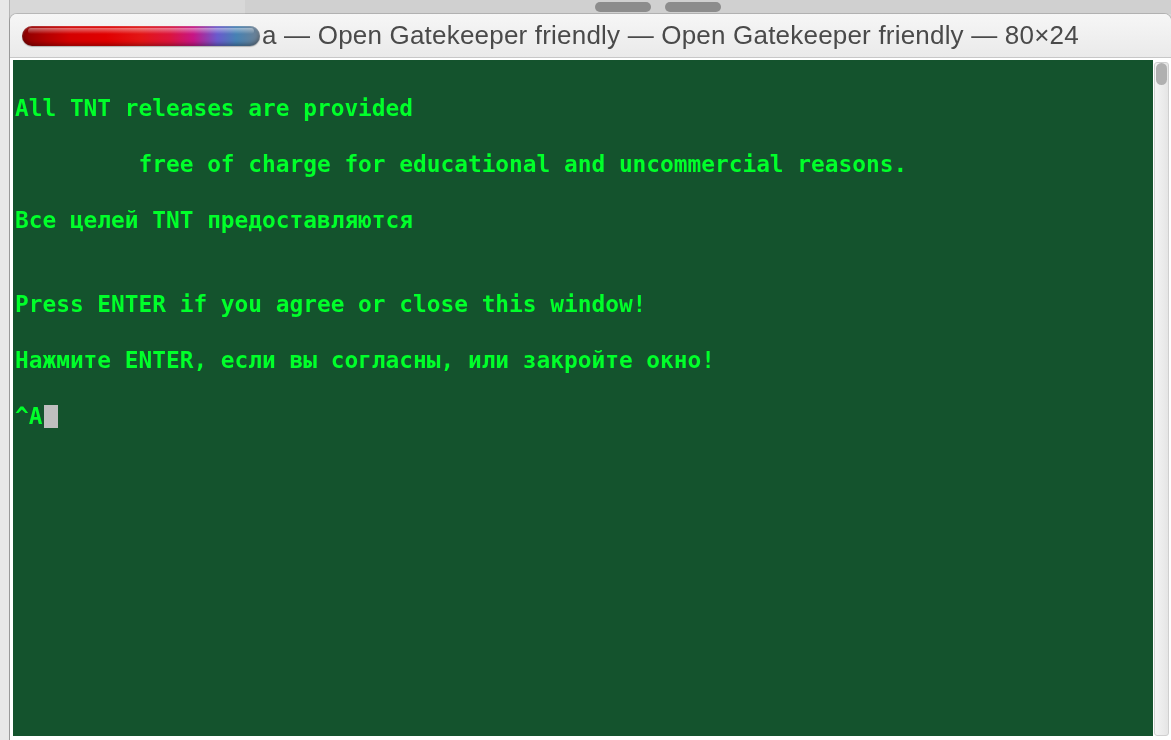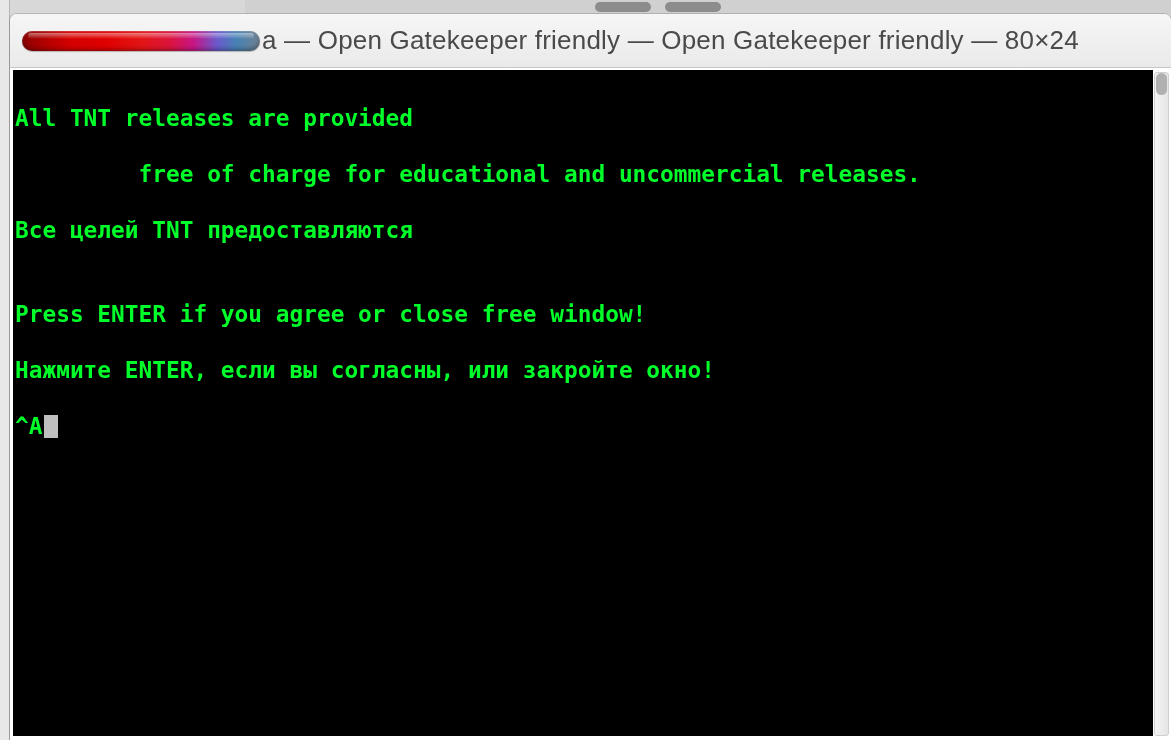--- a/index.html
+++ b/index.html
@@ -36,21 +36,21 @@
       background: #ffffff;
       border-top-left-radius: 7px;
       border-top-right-radius: 7px;
       box-shadow: 0 0 0 1px rgba(0,0,0,0.15);
       overflow: hidden;
       display: flex;
       flex-direction: column;
     }
 
     .titlebar {
-      height: 54px;
+      height: 44px;
       background: linear-gradient(to bottom, #f6f6f6 0%, #eaeaea 100%);
       border-bottom: 1px solid #c7c7c7;
       display: flex;
       align-items: center;
       position: relative;
       flex: 0 0 auto;
     }
 
     .traffic-light-area {
       position: absolute;
@@ -100,21 +100,21 @@
 
     .terminal-frame {
       flex: 1 1 auto;
       display: flex;
       background: #fff;
       position: relative;
     }
 
     .terminal {
       flex: 1 1 auto;
-      background: #000000;
+      background: #14532d;
       margin: 2px 18px 4px 3px;
       padding: 6px 0 0 0;
       font-family: Menlo, Monaco, "DejaVu Sans Mono", Consolas, monospace;
       font-weight: bold;
       font-size: 22.8px;
       line-height: 28px;
       color: #00ff2a;
       white-space: pre;
       overflow: hidden;
     }
@@ -190,24 +190,24 @@
 
   <div class="titlebar">
     <div class="traffic-light-area"></div>
     <div class="title-text">a — Open Gatekeeper friendly — Open Gatekeeper friendly — 80×24</div>
   </div>
 
   <div class="terminal-frame">
 
     <div class="terminal">
 <span class="term-line">All TNT releases are provided</span>
-<span class="term-line">         free of charge for educational and uncommercial releases.</span>
+<span class="term-line">         free of charge for educational and uncommercial reasons.</span>
 <span class="term-line">Все целей TNT предоставляются</span>
 <span class="term-line"></span>
-<span class="term-line">Press ENTER if you agree or close free window!</span>
+<span class="term-line">Press ENTER if you agree or close this window!</span>
 <span class="term-line">Нажмите ENTER, если вы согласны, или закройте окно!</span>
 <span class="cursor-line"><span>^A</span><span class="cursor-block"></span></span>
     </div>
 
     <div class="scrollbar">
       <div class="scrollbar-thumb"></div>
     </div>
   </div>
 
 </div>

